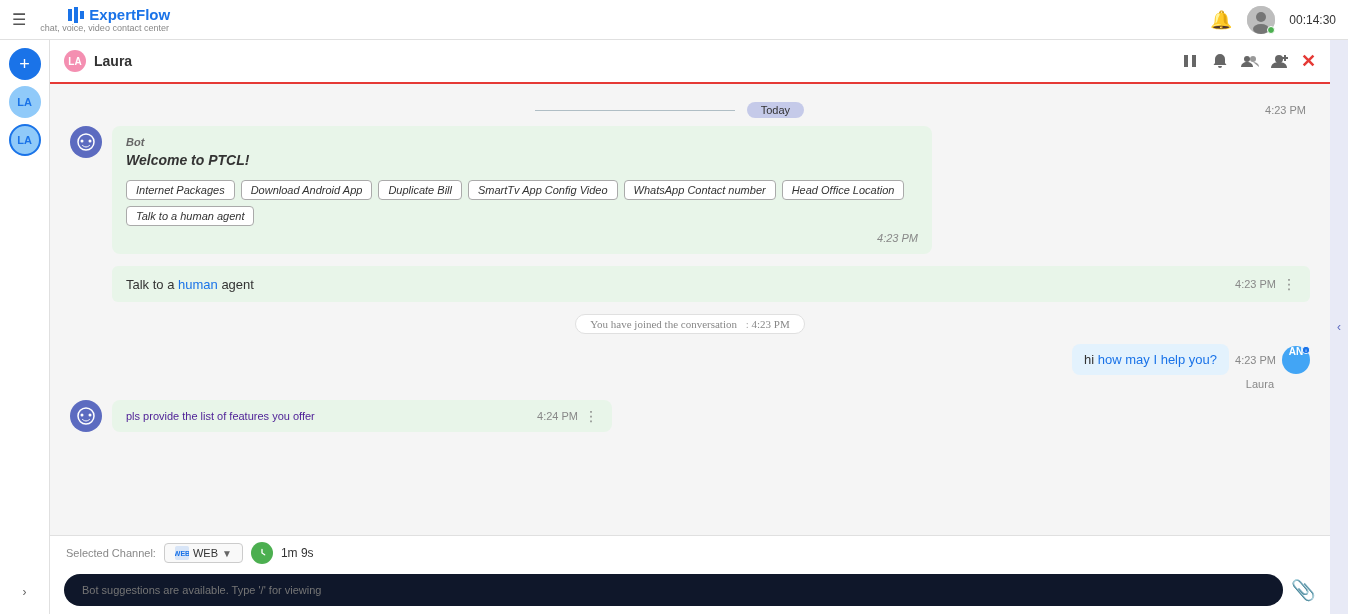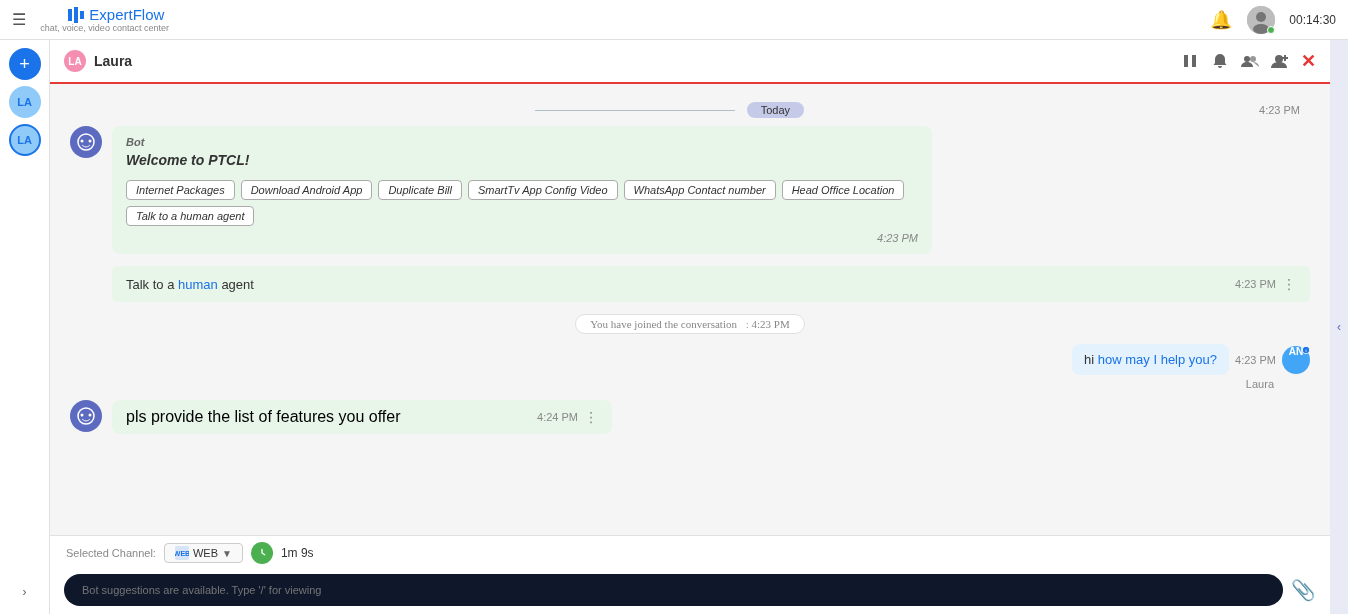--- a/index.html
+++ b/index.html
@@ -5,21 +5,21 @@
     * { box-sizing: border-box; margin: 0; padding: 0; }
     body { font-family: -apple-system, BlinkMacSystemFont, 'Segoe UI', sans-serif; font-size: 13px; background: #fff; height: 614px; overflow: hidden; display: flex; flex-direction: column; }
 
     
     .topnav {
       display: flex; align-items: center; height: 40px; background: #fff;
       border-bottom: 1px solid #e0e0e0; padding: 0 12px; gap: 10px; flex-shrink: 0;
     }
     .topnav .hamburger { cursor: pointer; color: #555; font-size: 16px; }
     .topnav .logo { display: flex; flex-direction: column; margin-left: 4px; }
-    .topnav .logo-main { font-size: 15px; font-weight: normal; color: #1a73e8; display: flex; align-items: center; gap: 2px; padding-left: 28px; }
+    .topnav .logo-main { font-size: 15px; font-weight: bold; color: #1a73e8; display: flex; align-items: center; gap: 2px; padding-left: 28px; }
     .topnav .logo-sub { font-size: 9px; color: #888; }
     .topnav-right { margin-left: auto; display: flex; align-items: center; gap: 14px; }
     .topnav-right .bell { color: #f0b429; font-size: 18px; }
     .topnav-right .avatar { width: 28px; height: 28px; border-radius: 50%; background: #ccc; display: flex; align-items: center; justify-content: center; font-size: 11px; color: #555; position: relative; }
     .topnav-right .avatar .green-dot { width: 8px; height: 8px; background: #4caf50; border-radius: 50%; position: absolute; bottom: 0; right: 0; border: 1px solid #fff; }
     .topnav-right .timer { font-size: 12px; color: #333; font-weight: 500; }
 
     
     .main-layout { display: flex; flex: 1; overflow: hidden; }
 
@@ -44,21 +44,21 @@
     }
     .chat-header .la-badge { background: #f48fb1; color: #fff; border-radius: 50%; width: 22px; height: 22px; display: flex; align-items: center; justify-content: center; font-size: 10px; font-weight: bold; }
     .chat-header .contact-name { font-weight: 600; font-size: 14px; color: #333; }
     .chat-header-actions { margin-left: auto; display: flex; align-items: center; gap: 12px; }
     .chat-header-actions .icon-btn { color: #666; font-size: 16px; cursor: pointer; display: flex; align-items: center; }
     .chat-header-actions .close-btn { color: #e53935; font-size: 18px; cursor: pointer; }
 
     
     .chat-messages { flex: 1; overflow-y: auto; padding: 10px 20px; background: #f5f5f5; position: relative; }
 
-    .date-divider { text-align: center; margin: 8px 10px; }
+    .date-divider { text-align: center; margin: 8px 4px; }
     .date-divider .date-label { background: #c5cae9; color: #333; padding: 2px 14px; border-radius: 10px; font-size: 11px; display: inline-block; }
 
     
     .bot-msg-container { display: flex; gap: 10px; margin-bottom: 12px; font-style: italic; }
     .bot-icon { width: 32px; height: 32px; background: #5c6bc0; border-radius: 50%; display: flex; align-items: center; justify-content: center; color: #fff; font-size: 13px; flex-shrink: 0; }
     .bot-bubble { background: #e8f5e9; border-radius: 8px; padding: 10px 14px; max-width: 820px; flex: 1; }
     .bot-bubble .bot-label { font-size: 11px; color: #666; font-weight: 600; margin-bottom: 4px; }
     .bot-bubble .welcome-title { font-weight: 700; font-size: 14px; color: #333; margin-bottom: 12px; }
     .bot-bubble .welcome-text { font-size: 12px; color: #444; margin-bottom: 10px; }
     .bot-chips { display: flex; flex-wrap: wrap; gap: 6px; margin-bottom: 6px; }
@@ -81,21 +81,21 @@
     .user-bubble { background: #e3f2fd; border-radius: 8px; padding: 8px 12px; max-width: 420px; position: relative; }
     .user-bubble .msg-text { font-size: 13px; color: #333; }
     .user-bubble .msg-text .hi { color: #333; }
     .user-bubble .msg-text .how { color: #1a73e8; }
     .user-avatar-sm { width: 28px; height: 28px; border-radius: 50%; background: #42a5f5; display: flex; align-items: flex-start; justify-content: center; color: #fff; font-size: 10px; font-weight: bold; position: relative; }
     .user-avatar-sm .blue-dot { width: 8px; height: 8px; background: #1a73e8; border-radius: 50%; position: absolute; top: 0; right: 0; border: 1px solid #fff; font-size: 8px; display: flex; align-items: center; justify-content: center; color: #fff; }
 
     
     .bot2-msg-container { display: flex; gap: 10px; margin-bottom: 6px; }
     .bot2-bubble { background: #e8f5e9; border-radius: 8px; padding: 8px 14px; flex: 1; max-width: 500px; display: flex; align-items: center; justify-content: space-between; }
-    .bot2-text { font-size: 16px; color: #000000; }
+    .bot2-text { font-size: 11px; color: #4c1d95; }
     .bot2-time { font-size: 11px; color: #888; display: flex; align-items: center; gap: 6px; }
 
     
     .chat-bottom { flex-shrink: 0; background: #fff; border-top: 1px solid #e0e0e0; }
     .channel-bar { display: flex; align-items: center; gap: 8px; padding: 6px 16px 4px; }
     .channel-label { font-size: 11px; color: #888; }
     .channel-select { display: flex; align-items: center; gap: 4px; border: 1px solid #ccc; border-radius: 4px; padding: 2px 10px; font-size: 11px; cursor: pointer; background: #f9f9f9; }
     .timer-badge { background: #4caf50; border-radius: 50%; width: 22px; height: 22px; display: flex; align-items: center; justify-content: center; }
     .timer-badge svg { width: 16px; height: 16px; }
     .timer-text { font-size: 12px; color: #333; font-weight: 500; }

